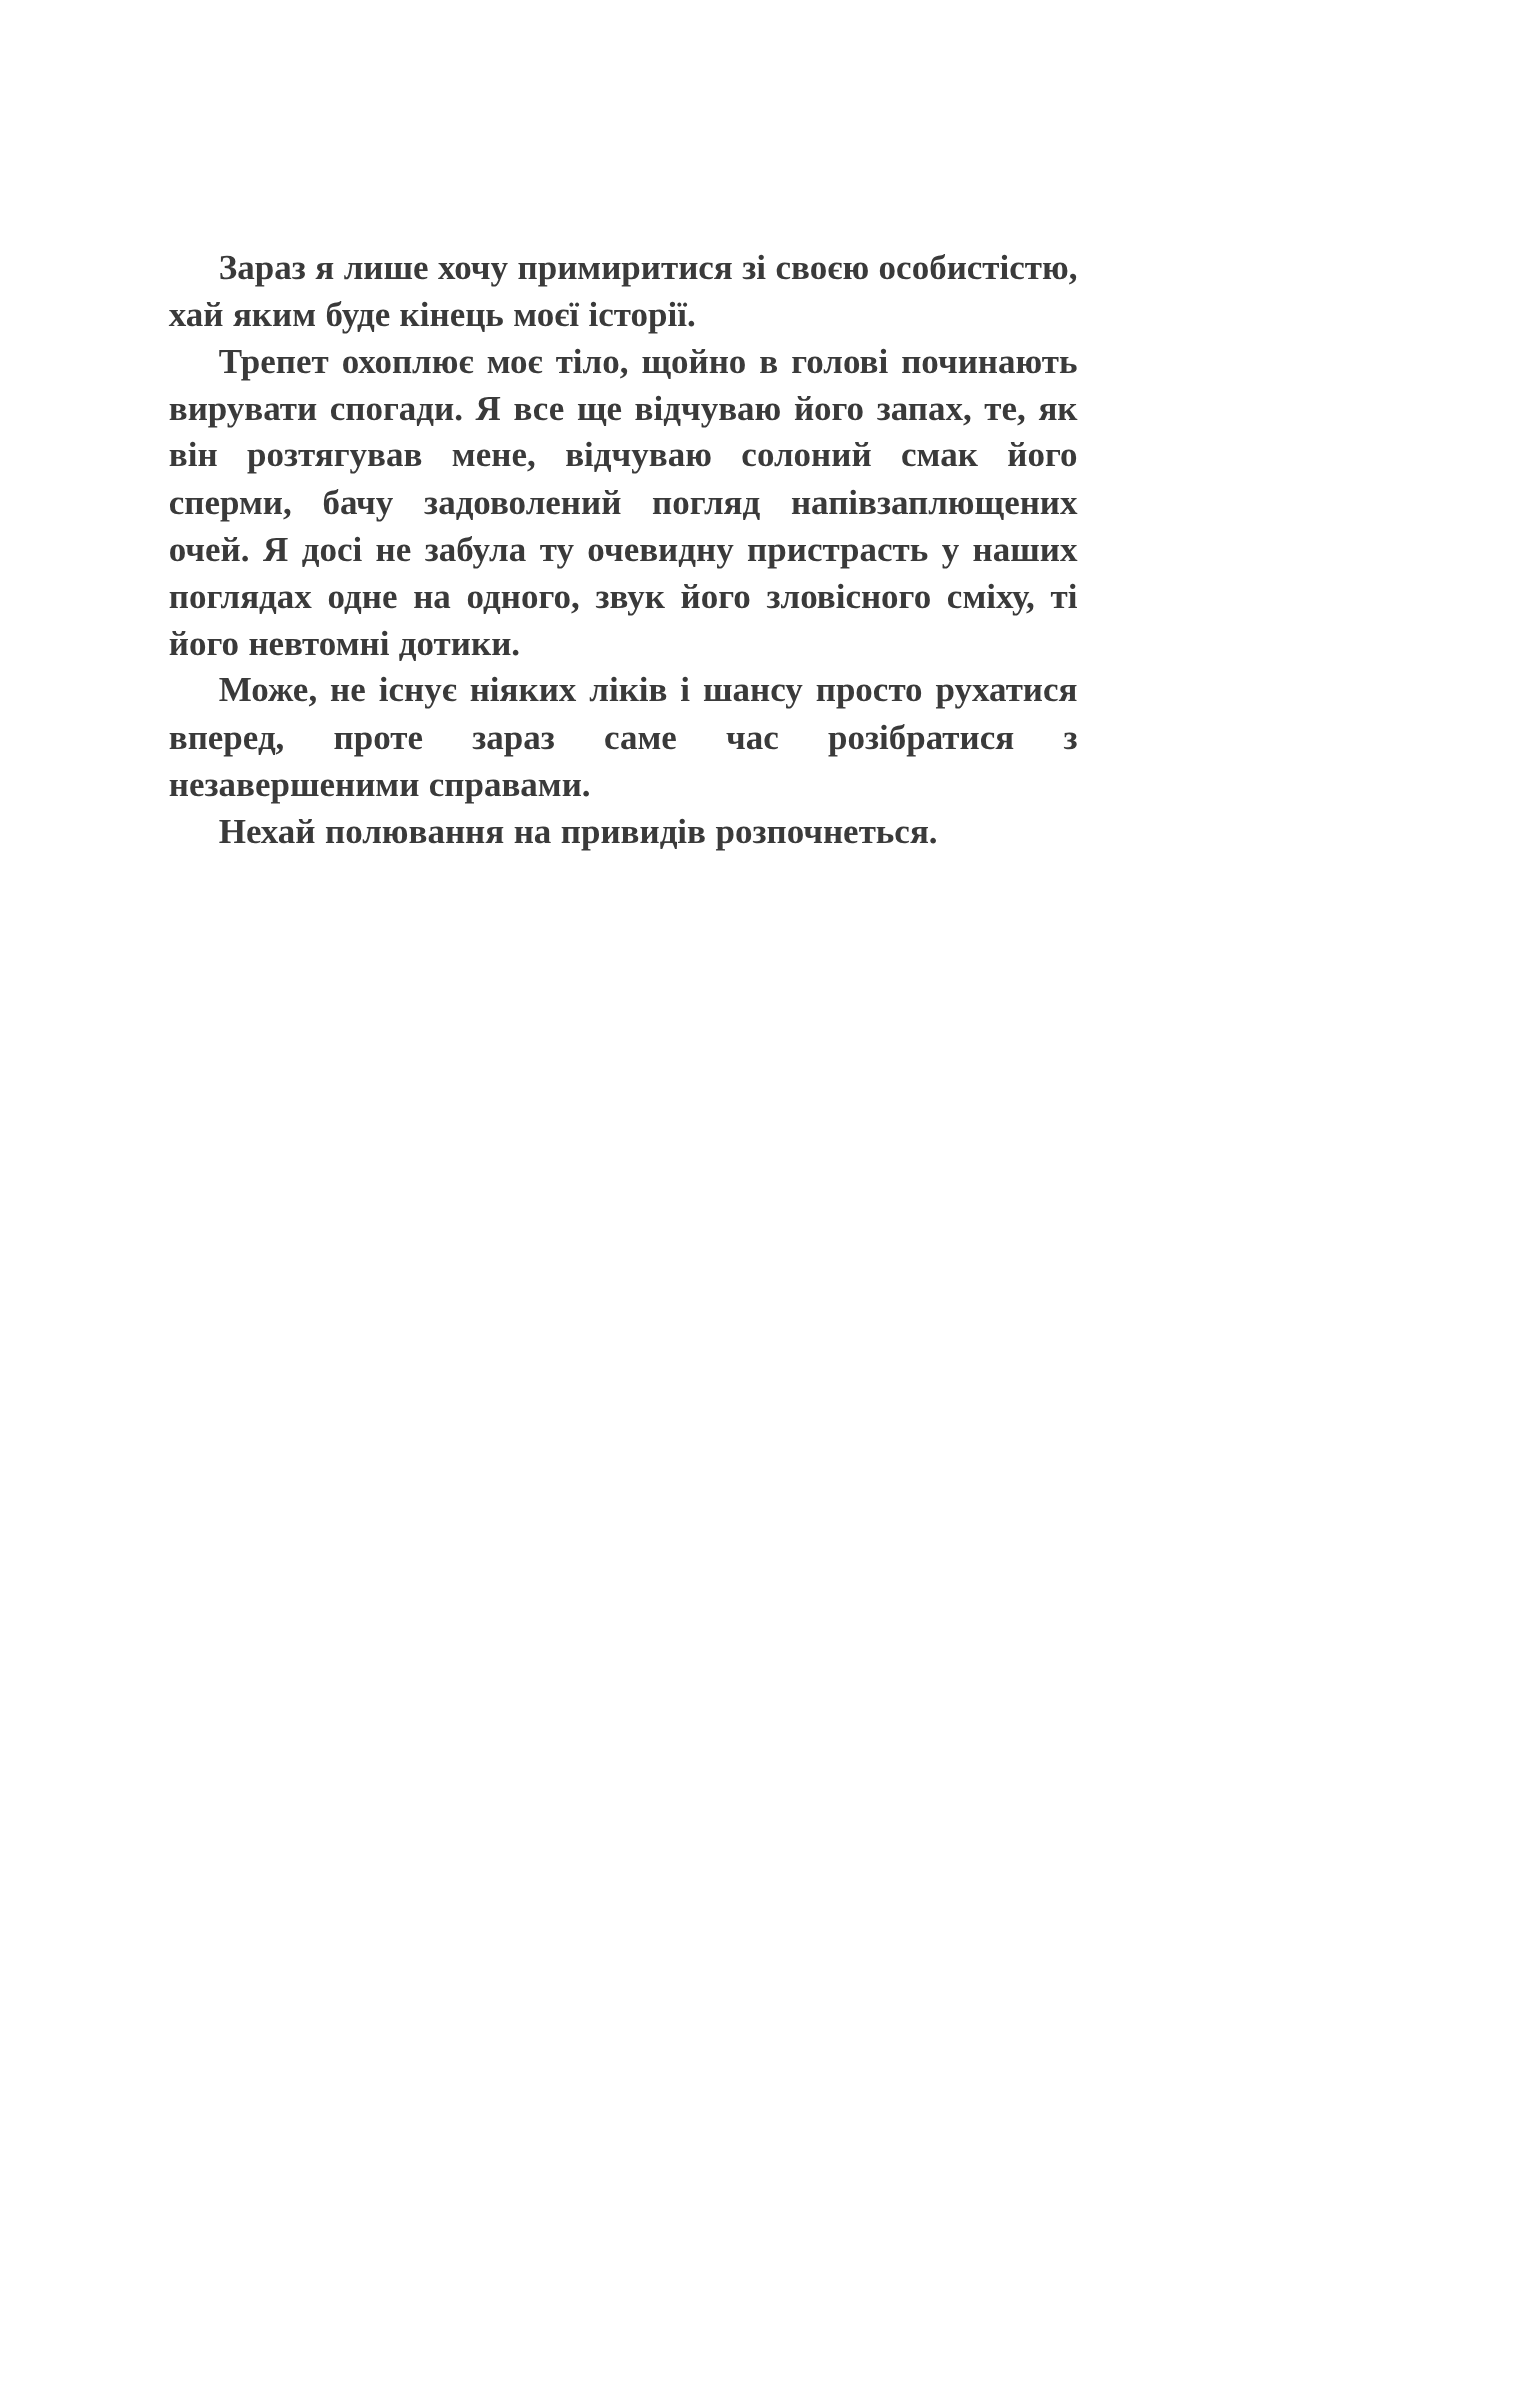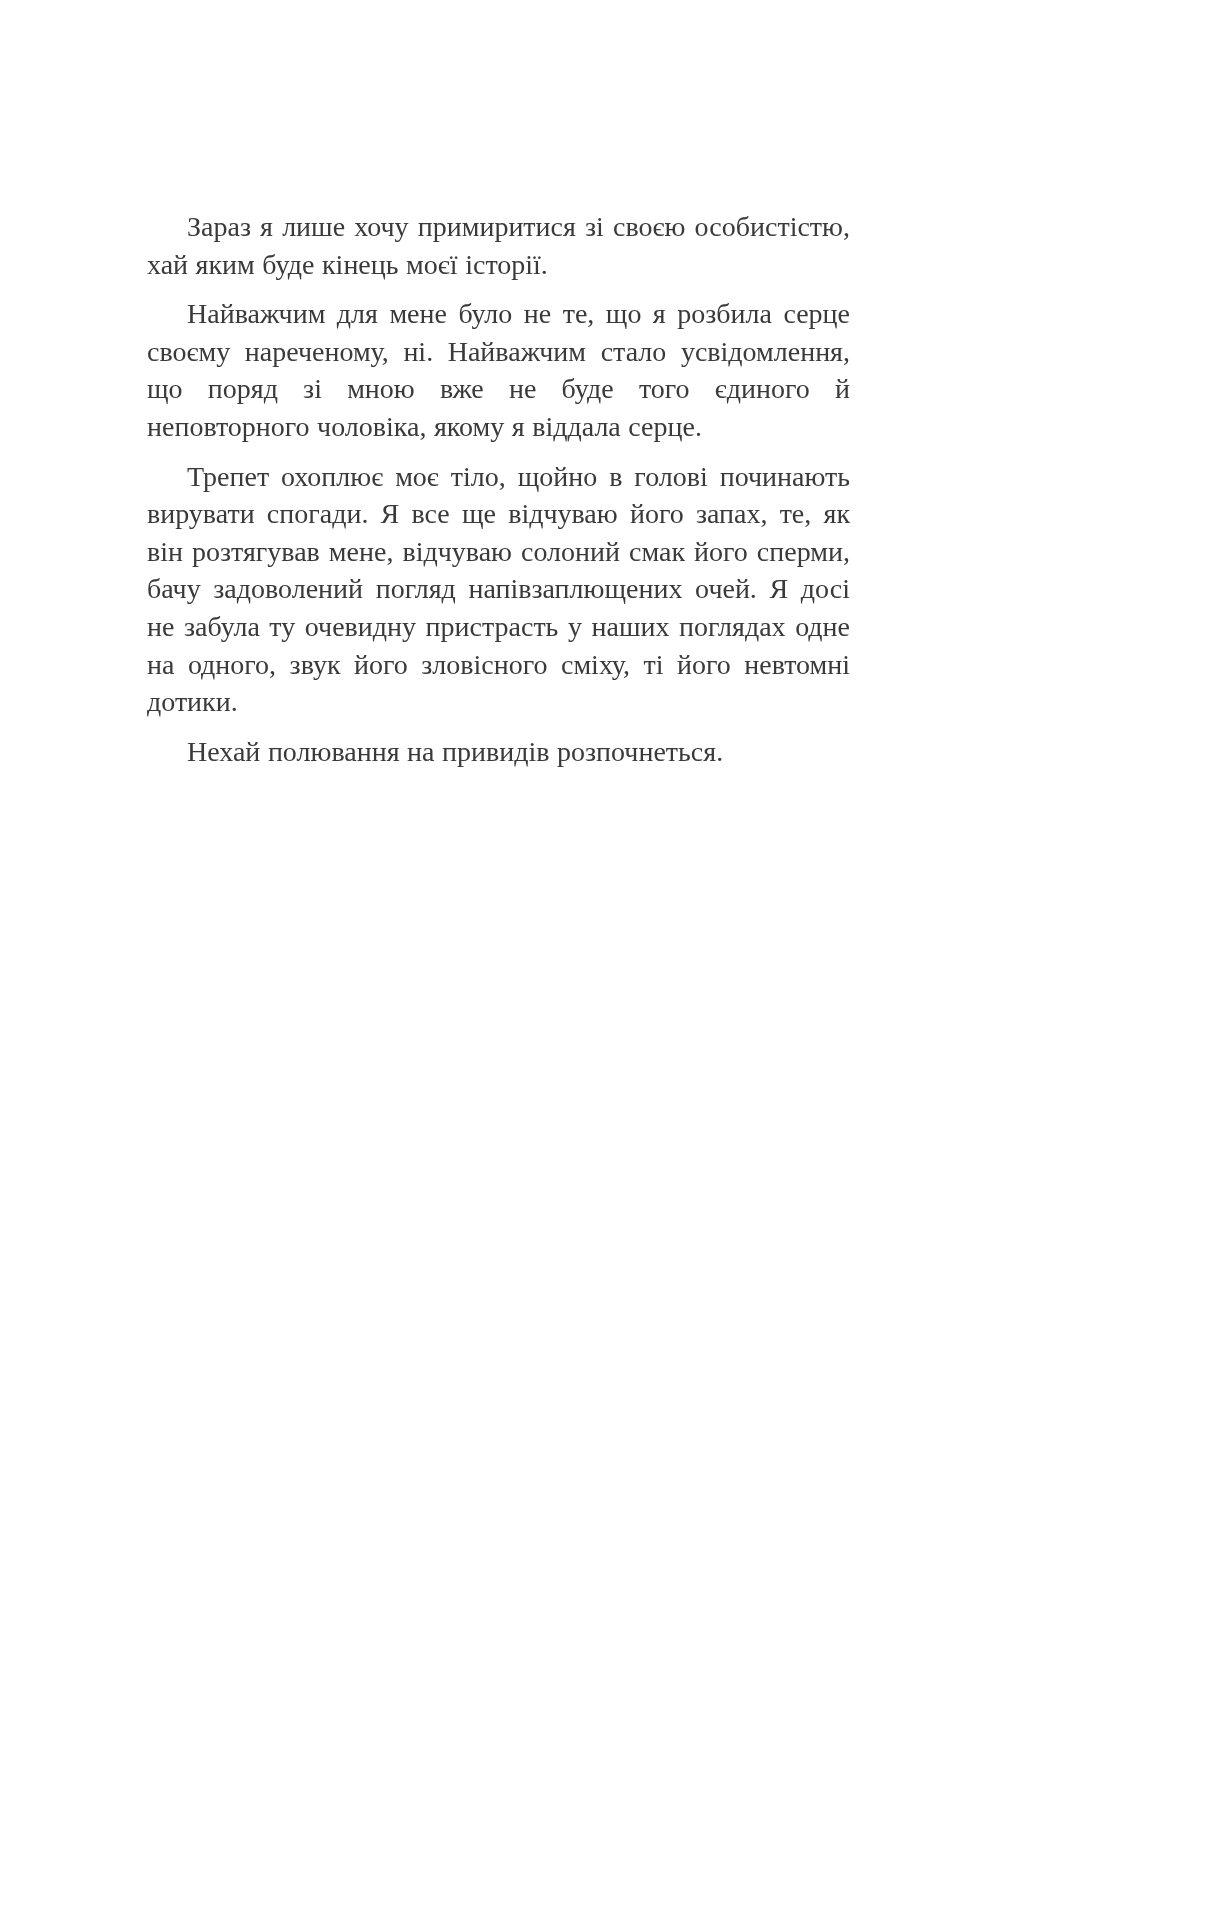--- a/index.html
+++ b/index.html
@@ -22,28 +22,29 @@
       font-family: "Liberation Serif", "DejaVu Serif", serif;
       font-size: 28px;
       line-height: 37.6px;
       color: #3a3a3a;
       text-align: justify;
       hyphens: auto;
       -webkit-hyphens: auto;
       word-spacing: 0.02em;
     }
     .text-block p {
-      margin: 12px;
+      margin: 0;
       padding: 0;
       text-indent: 40px;
+      font-weight: bold;
     }
   </style>
 </head>
 <body>
 
 <div class="book-page">
   <div class="text-block">
     <p>Зараз я лише хочу примиритися зі своєю особистістю, хай яким буде кінець моєї історії.</p>
-    <p>Найважчим для мене було не те, що я розбила серце своєму нареченому, ні. Найважчим стало усвідомлення, що поряд зі мною вже не буде того єдиного й неповторного чоловіка, якому я віддала серце.</p>
     <p>Трепет охоплює моє тіло, щойно в голові починають вирувати спогади. Я все ще відчуваю його запах, те, як він розтягував мене, відчуваю солоний смак його сперми, бачу задоволений погляд напівзаплющених очей. Я досі не забула ту очевидну пристрасть у наших поглядах одне на одного, звук його зловісного сміху, ті його невтомні дотики.</p>
+    <p>Може, не існує ніяких ліків і шансу просто рухатися вперед, проте зараз саме час розібратися з незавершеними справами.</p>
     <p>Нехай полювання на привидів розпочнеться.</p>
   </div>
 </div>
 
 </body></html>

